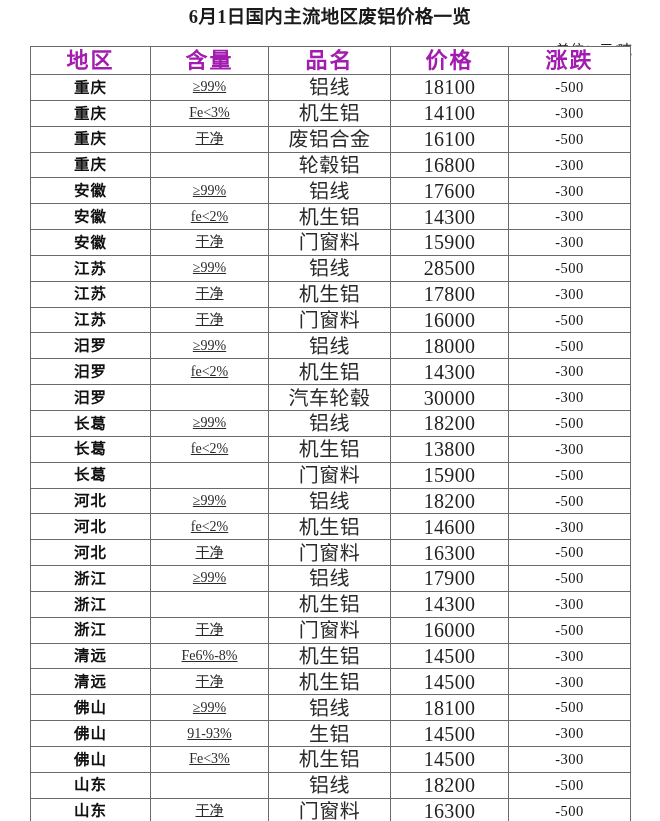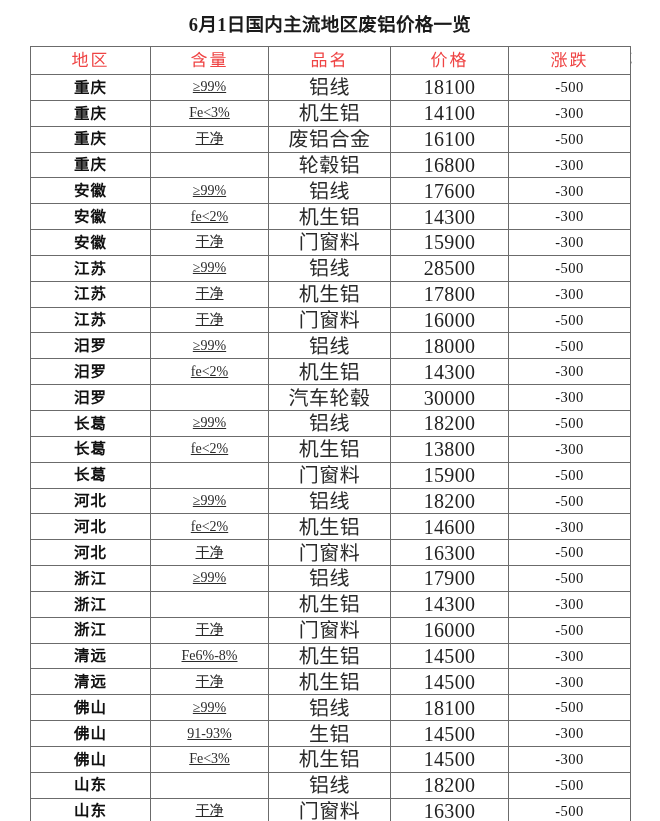--- a/index.html
+++ b/index.html
@@ -25,21 +25,21 @@
   
   .title {
     width: 100%;
     text-align: center;
     font-family: "Liberation Serif", "DejaVu Serif", serif;
     font-weight: bold;
     font-size: 18.5px;
     letter-spacing: 0.3px;
     color: #1a1a1a;
     margin: 0;
-    padding-top: 14px;
+    padding-top: 6px;
     line-height: 22px;
     white-space: nowrap;
   }
 
   
   .unit-line {
     width: 100%;
     text-align: right;
     padding-right: 28px;
     box-sizing: border-box;
@@ -75,25 +75,25 @@
     height: 24.85px;
     padding: 0 2px;
     text-align: center;
     vertical-align: middle;
     font-size: 15px;
     line-height: 1;
     overflow: hidden;
     white-space: nowrap;
   }
   table.price-table thead th {
-    font-weight: normal;
-    font-size: 17px;
+    font-weight: bold;
+    font-size: 22px;
     letter-spacing: 2px;
     height: 27px;
-    color: #ef4444;
+    color: #a21caf;
   }
   table.price-table tbody td.cell-region {
     font-weight: bold;
     font-size: 15.5px;
     letter-spacing: 1px;
     color: #111111;
   }
   table.price-table tbody td.cell-content {
     font-size: 14px;
     color: #2a2a2a;

